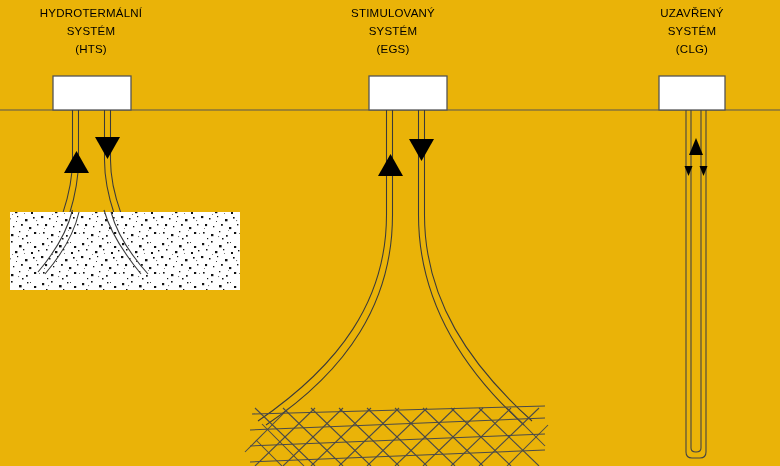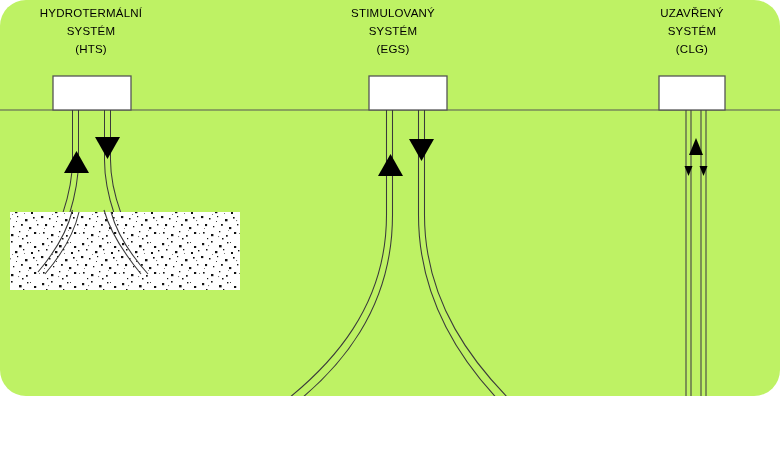--- a/index.html
+++ b/index.html
@@ -6,24 +6,23 @@
     margin: 0;
     padding: 0;
     background: #ffffff;
   }
   body {
     font-family: "Liberation Sans", sans-serif;
   }
   #diagram-root {
     position: relative;
     width: 780px;
-    height: 396px;
-    background: #bef264;
+    height: 466px;
+    background: #eab308;
     overflow: hidden;
-    border-radius: 26px;
   }
   #diagram-svg {
     position: absolute;
     top: 0;
     left: 0;
     width: 780px;
     height: 466px;
     display: block;
   }
   .sys-label {

